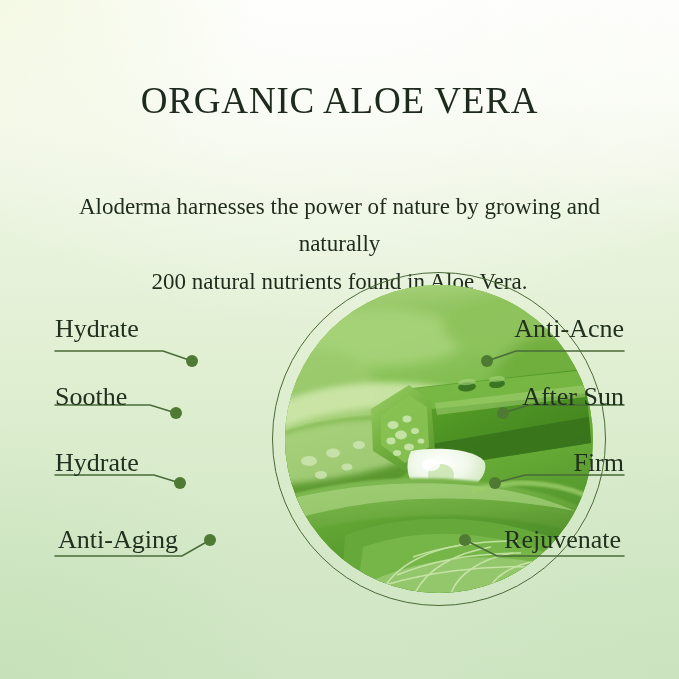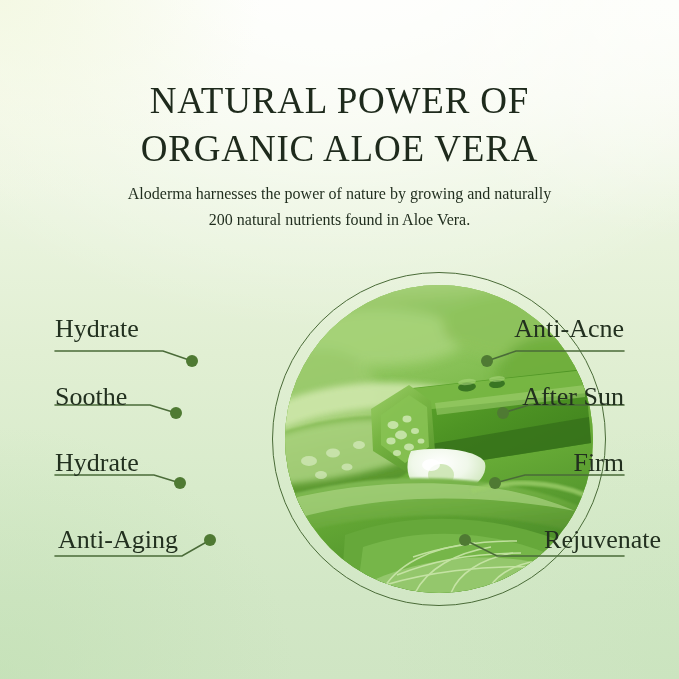--- a/index.html
+++ b/index.html
@@ -45,21 +45,21 @@
   .headline .line { display: block; white-space: nowrap; }
 
   .subcopy {
     position: absolute;
     left: 50%;
     transform: translateX(-50%);
     top: 165px;
     width: 600px;
     text-align: center;
     color: #1f2c1d;
-    font-size: 16px;
+    font-size: 23px;
     line-height: 1.62;
   }
   .subcopy .line { display: block; }
 
   
   #ring {
     position: absolute;
     left: 272px;
     top: 272px;
     width: 334px;
@@ -99,21 +99,20 @@
   }
   .label.left  { text-align: left; }
   .label.right { text-align: right; }
 </style>
 </head>
 <body>
 
 <div id="poster">
 
   <h1 class="headline">
-    <span class="line">NATURAL POWER OF</span>
     <span class="line">ORGANIC ALOE VERA</span>
   </h1>
 
   <p class="subcopy">
     <span class="line">Aloderma harnesses the power of nature by growing and naturally</span>
     <span class="line">200 natural nutrients found in Aloe Vera.</span>
   </p>
 
   <div id="ring"></div>
 
@@ -292,16 +291,16 @@
   <div id="labels-left">
       <div class="label left" style="top: 316px; left: 55px;">Hydrate</div>
       <div class="label left" style="top: 384px; left: 55px;">Soothe</div>
       <div class="label left" style="top: 450px; left: 55px;">Hydrate</div>
       <div class="label left" style="top: 527px; left: 58px;">Anti-Aging</div>
     </div>
   <div id="labels-right">
       <div class="label right" style="top: 316px; left: 0px; width: 624px;">Anti-Acne</div>
       <div class="label right" style="top: 384px; left: 0px; width: 624px;">After Sun</div>
       <div class="label right" style="top: 450px; left: 0px; width: 624px; text-align: right;">Firm</div>
-      <div class="label right" style="top: 527px; left: 0px; width: 621px; padding-left: 40px;">Rejuvenate</div>
+      <div class="label right" style="top: 527px; left: 0px; width: 621px;">Rejuvenate</div>
     </div>
 
 </div>
 
 </body></html>

